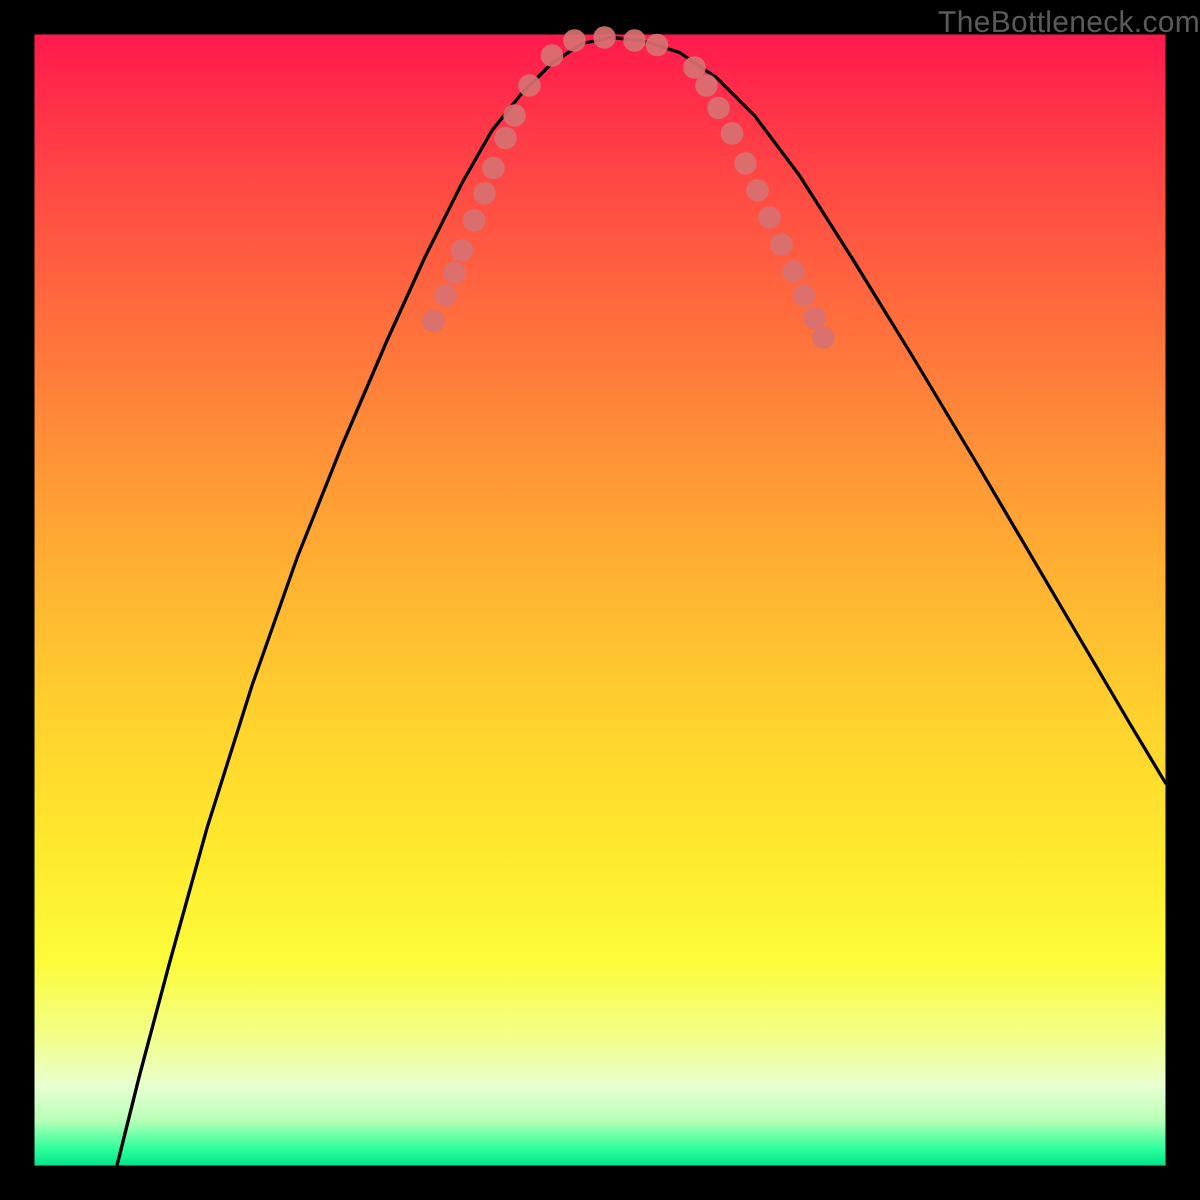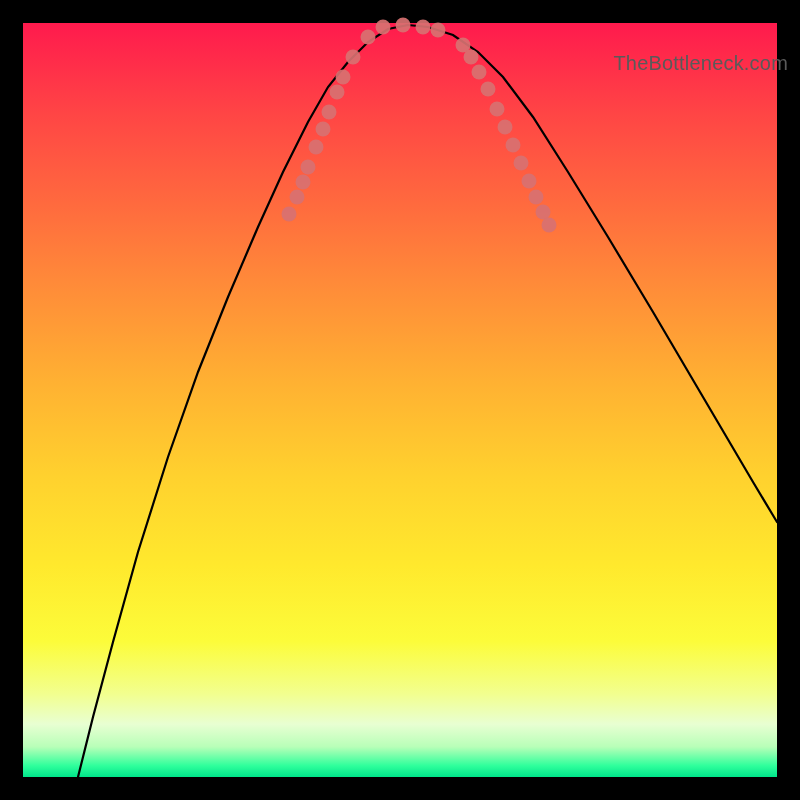--- a/index.html
+++ b/index.html
@@ -39,27 +39,26 @@
       #f2ff8f 89%,
       #e8ffd2 93%,
       #b8ffb8 96%,
       #2fff9c 98.5%,
       #00e58a 100%
     );
   }
   .watermark {
     position: absolute;
     top: 4px;
-    right: 12px;
+    right: 0;
     color: #5a5a5a;
     font-size: 20px;
     font-weight: 500;
     letter-spacing: 0.2px;
     user-select: none;
-    margin-top: 48px;
   }
   svg.curve {
     position: absolute;
     top: 0;
     left: 0;
     width: 754px;
     height: 754px;
     overflow: visible;
   }
 </style>

